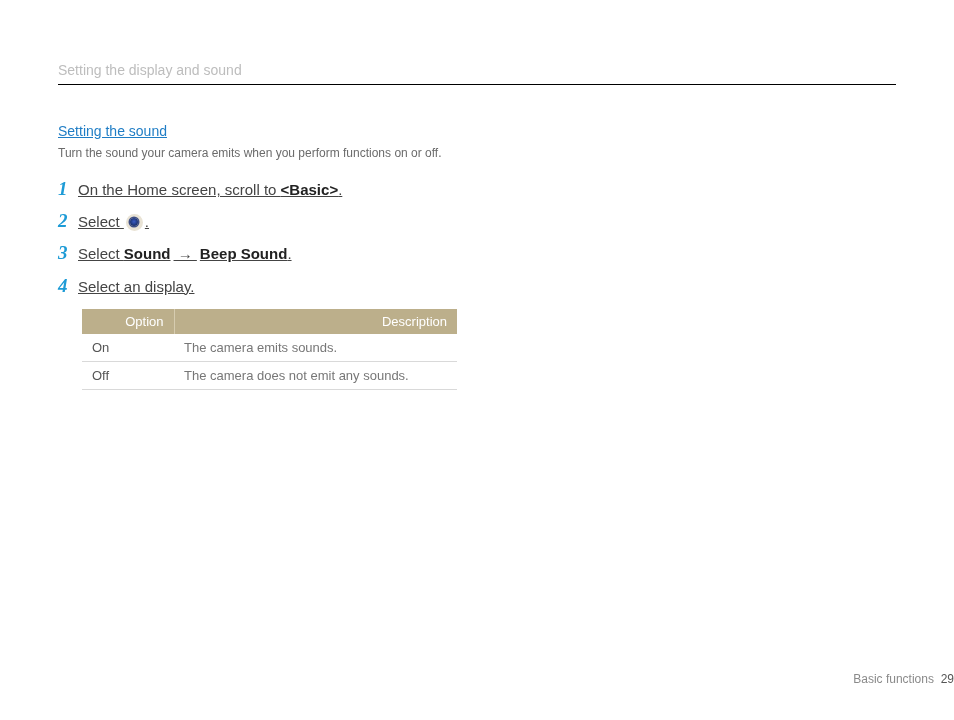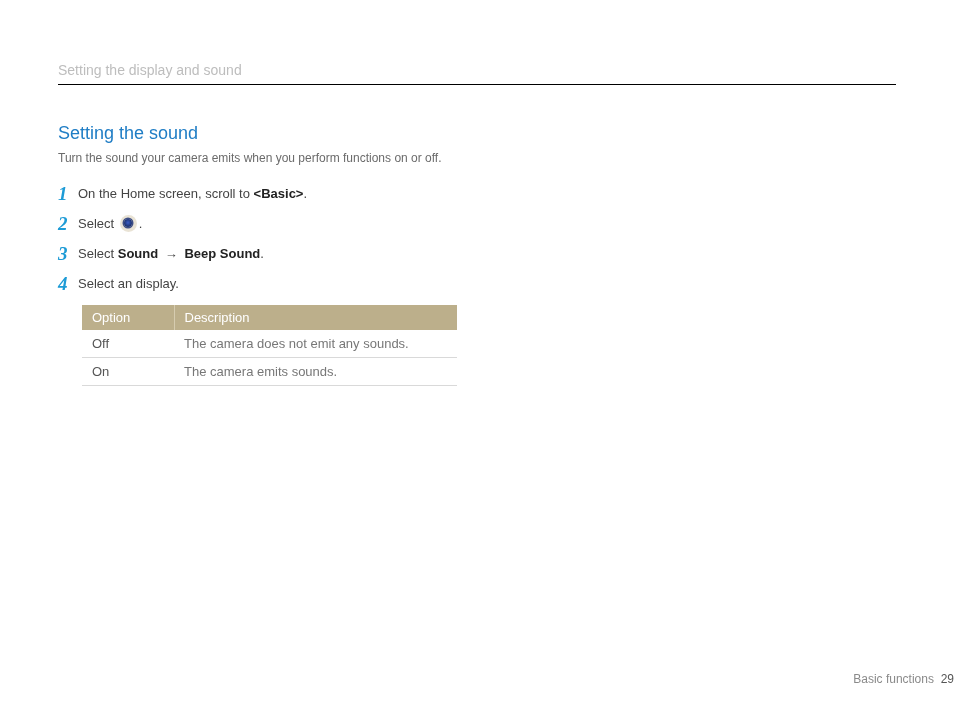--- a/index.html
+++ b/index.html
@@ -20,23 +20,24 @@
   }
   .running-header {
     font-size: 14px;
     color: #bdbdbd;
     padding-bottom: 6px;
     border-bottom: 1px solid #000;
     font-weight: 300;
   }
   .section-title {
     color: #1f7dc5;
-    font-size: 18px;
+    font-size: 14px;
     margin-top: 38px;
     font-weight: 400;
+    text-decoration: underline;
   }
   .intro {
     color: #6b6b6b;
     font-size: 12px;
     margin-top: 6px;
     line-height: 1.4;
     max-width: 400px;
   }
   .steps {
     margin-top: 18px;
@@ -53,22 +54,23 @@
     font-size: 19px;
     font-weight: 600;
     width: 18px;
     line-height: 1;
     text-align: left;
     margin-right: 2px;
     margin-top: -1px;
   }
   .step-body {
     color: #444;
-    font-size: 13px;
+    font-size: 15px;
     line-height: 1.35;
+    text-decoration: underline;
   }
   .step-body b {
     color: #222;
     font-weight: 700;
   }
   .arrow {
     padding: 0 3px;
   }
   .settings-icon {
     display: inline-flex;
@@ -94,21 +96,21 @@
     margin-left: 24px;
     margin-top: 8px;
     border-collapse: collapse;
     width: 375px;
     font-size: 13px;
   }
   .opt-table thead th {
     background: #bcaf8b;
     color: #ffffff;
     font-weight: 400;
-    text-align: left;
+    text-align: right;
     padding: 5px 10px;
     font-size: 13px;
   }
   .opt-table thead th:first-child {
     border-right: 1px solid #d6ccb0;
     width: 92px;
   }
   .opt-table tbody td {
     padding: 6px 10px;
     border-bottom: 1px solid #d9d9d9;
@@ -174,27 +176,27 @@
 
     <table class="opt-table">
       <thead>
         <tr>
           <th>Option</th>
           <th>Description</th>
         </tr>
       </thead>
       <tbody>
         <tr>
+          <td>On</td>
+          <td>The camera emits sounds.</td>
+        </tr>
+        <tr>
           <td>Off</td>
           <td>The camera does not emit any sounds.</td>
         </tr>
-        <tr>
-          <td>On</td>
-          <td>The camera emits sounds.</td>
-        </tr>
       </tbody>
     </table>
 
   </div>
 
   <div class="footer">
     <span>Basic functions</span>&nbsp;&nbsp;<span class="pg">29</span>
   </div>
 
 </div>

